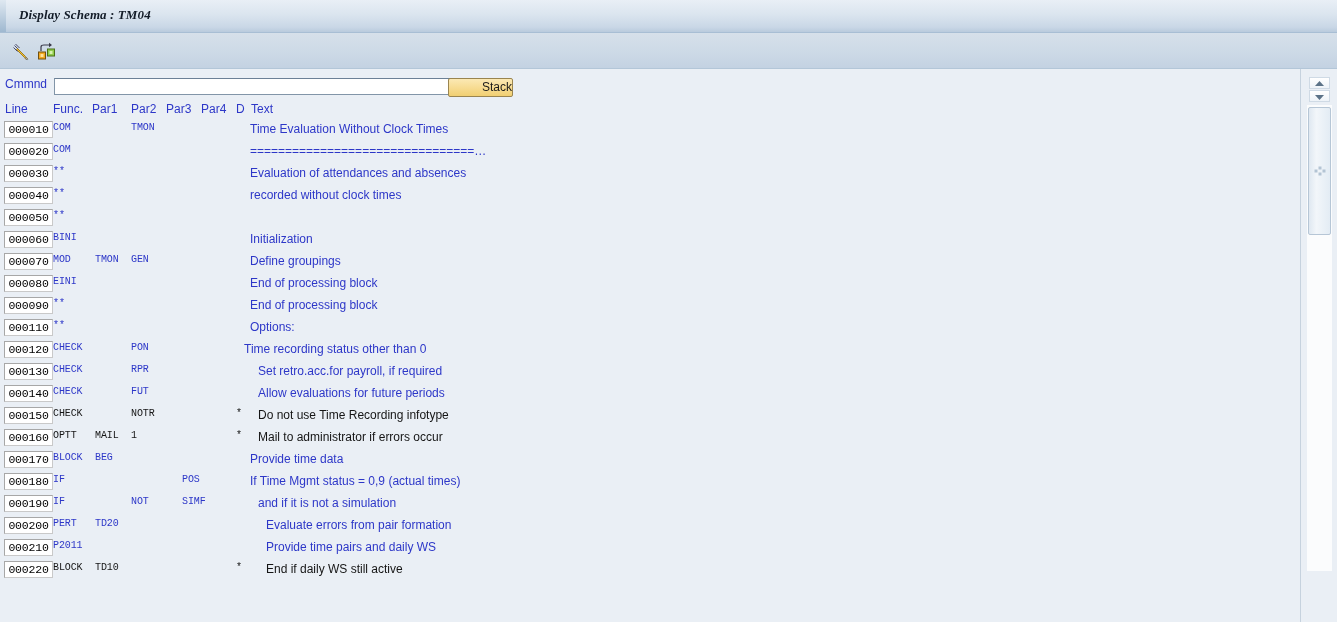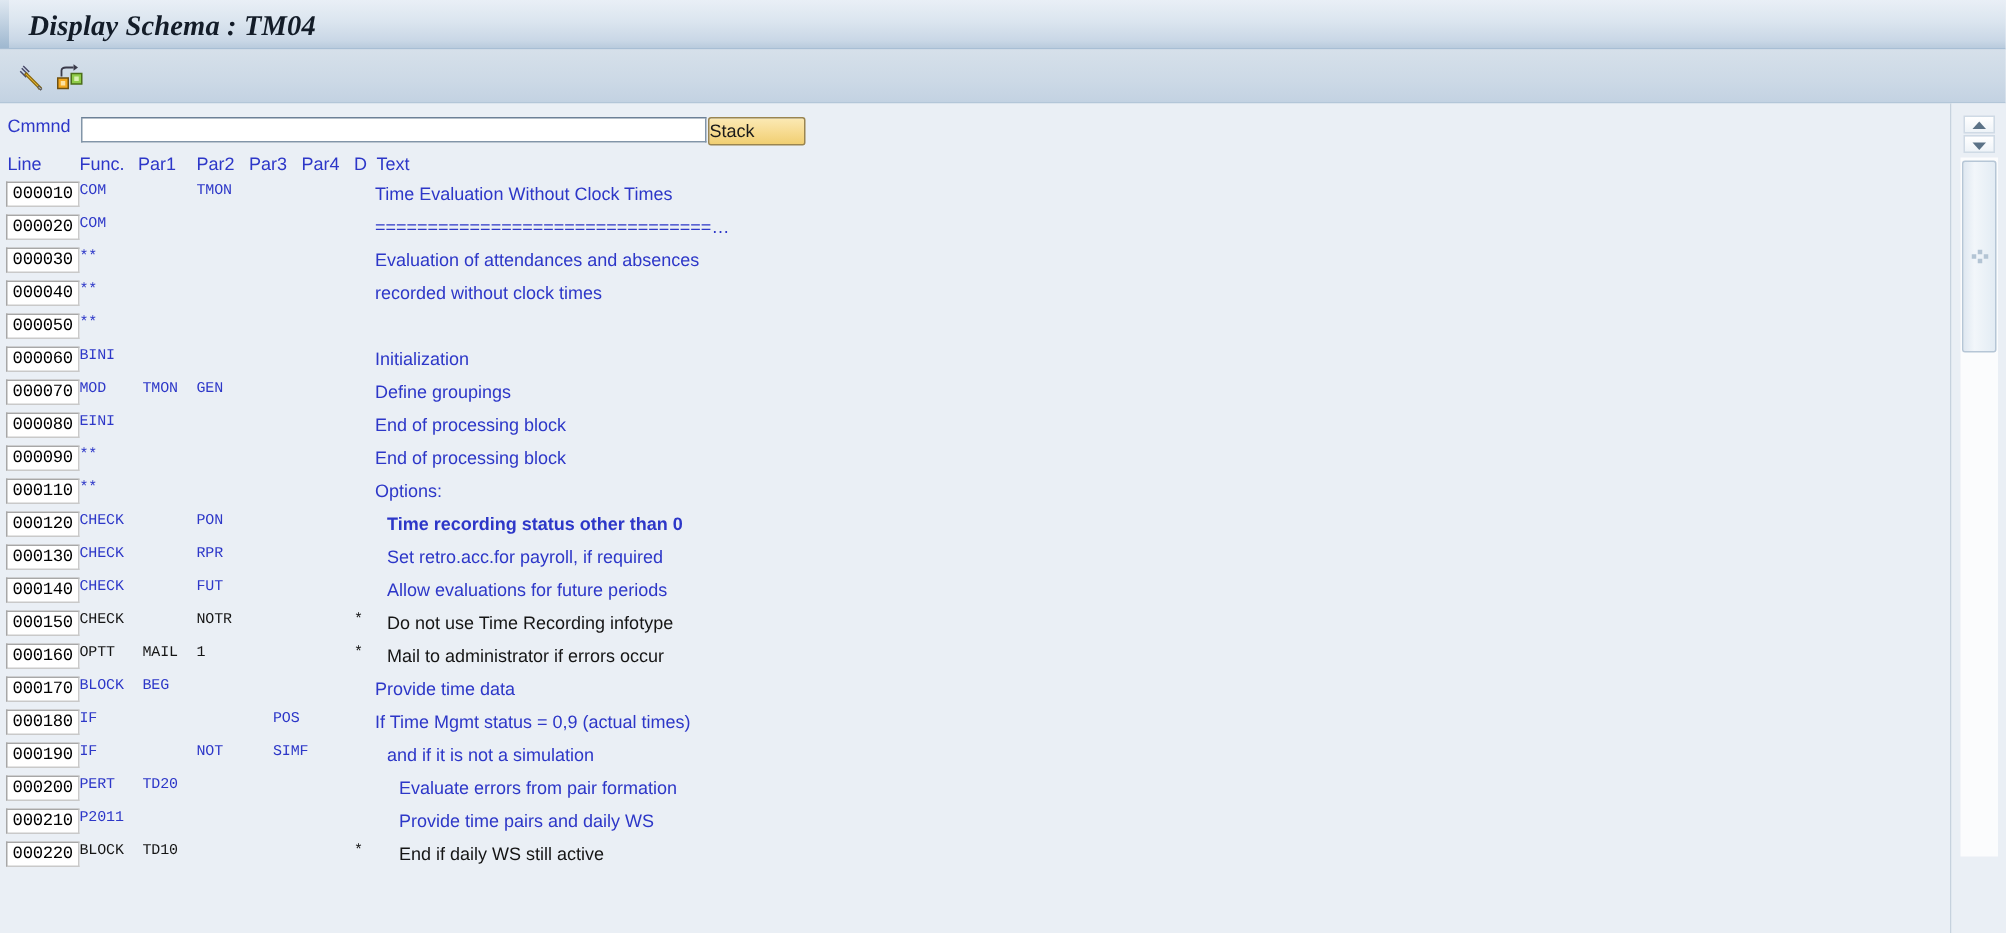--- a/index.html
+++ b/index.html
@@ -36,21 +36,21 @@
   .titlebar .accent {
     position: absolute;
     left: 0; top: 0;
     width: 6px; height: 32px;
     background: linear-gradient(to bottom, #dfe8f1, #9fb8d0);
   }
   .titlebar .title-text {
     position: absolute;
     left: 19px; top: 7px;
     font-family: "Liberation Serif", serif;
-    font-size: 19px;
+    font-size: 13px;
     font-weight: bold;
     font-style: italic;
     color: #131c28;
     letter-spacing: 0.1px;
     white-space: nowrap;
   }
 
   
   .toolbar {
     position: absolute;
@@ -110,33 +110,33 @@
     border-top-color: #6c8096;
     background: #ffffff;
     font-family: "Liberation Sans", sans-serif;
     font-size: 12px;
     color: #000;
     padding: 0 3px;
     outline: none;
   }
   .stack-btn {
     position: absolute;
-    left: 472px; top: 78px;
+    left: 448px; top: 78px;
     width: 65px; height: 19px;
     box-sizing: border-box;
     background: linear-gradient(to bottom, #fbe9b4 0%, #f7dc93 50%, #f1cf72 100%);
     border: 1px solid #9a8550;
     border-radius: 2px;
     font-family: "Liberation Sans", sans-serif;
     font-size: 12px;
     color: #1b1b1b;
     cursor: pointer;
     padding: 0;
     line-height: 17px;
-    text-align: left;
+    text-align: right;
   }
 
   
   .grid {
     position: absolute;
     left: 0; top: 101px;
     width: 1300px;
     height: 521px;
     background: #eaeff5;
     overflow: hidden;
@@ -363,21 +363,21 @@
         </div>
         <div class="row">
           <div class="lineno">000110</div>
           <div class="cell c-func">**</div>
           <div class="c-text" style="left: 250px;">Options:</div>
         </div>
         <div class="row">
           <div class="lineno">000120</div>
           <div class="cell c-func">CHECK</div>
           <div class="cell c-p2">PON</div>
-          <div class="c-text" style="left: 258px; font-weight: bold;">Time recording status other than 0</div>
+          <div class="c-text" style="left: 244px;">Time recording status other than 0</div>
         </div>
         <div class="row">
           <div class="lineno">000130</div>
           <div class="cell c-func">CHECK</div>
           <div class="cell c-p2">RPR</div>
           <div class="c-text" style="left: 258px;">Set retro.acc.for payroll, if required</div>
         </div>
         <div class="row">
           <div class="lineno">000140</div>
           <div class="cell c-func">CHECK</div>

